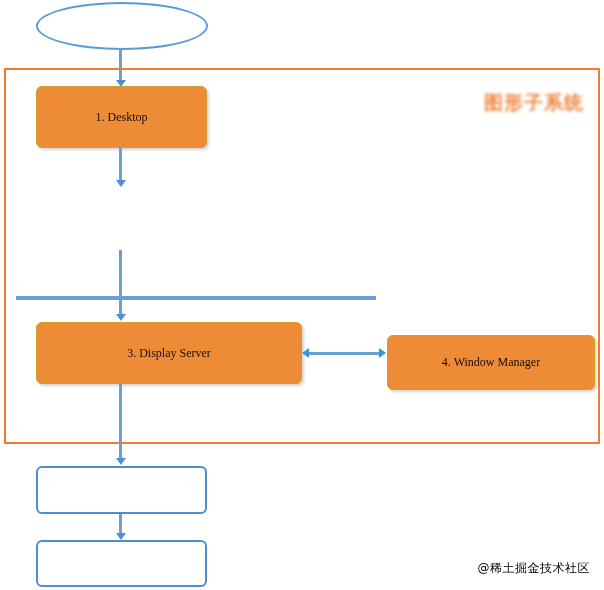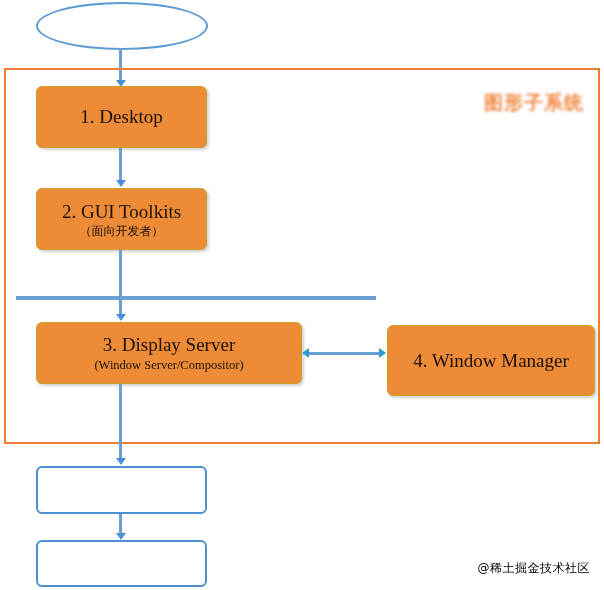--- a/index.html
+++ b/index.html
@@ -80,32 +80,32 @@
     border-radius: 6px;
     box-sizing: border-box;
     display: flex;
     flex-direction: column;
     align-items: center;
     justify-content: center;
     color: #1a1008;
     text-align: center;
     box-shadow: 2px 2px 3px rgba(0,0,0,.18);
   }
-  .obox .t1 { font-size: 19px; line-height: 1.22; }
+  .obox .t1 { font-size: 12px; line-height: 1.22; }
   .obox .t2 {
     font-size: 12.5px;
     line-height: 1.2;
     margin-top: 1px;
   }
   .obox .t2.cjk { font-family: "DejaVu Sans", sans-serif; font-size: 12px; }
 
   #box-desktop  { left: 36px;  top: 86px;  width: 171px; height: 62px; }
   #box-toolkits { left: 36px;  top: 188px; width: 171px; height: 62px; }
   #box-display  { left: 36px;  top: 322px; width: 266px; height: 62px; }
-  #box-wm       { left: 387px; top: 325px; width: 208px; height: 71px; }
+  #box-wm       { left: 387px; top: 335px; width: 208px; height: 55px; }
 
   
   .wbox {
     position: absolute;
     background: #ffffff;
     border: 2px solid #4A8FD1;
     border-radius: 6px;
     box-sizing: border-box;
     display: flex;
     align-items: center;
@@ -190,33 +190,28 @@
     <div class="orange-region-note"></div>
   </div>
 
   <div class="obox" id="box-desktop">
     <span class="t1">1. Desktop</span>
   </div>
 
   <div class="vline" style="left:119px; top:148px; height:34px;"></div>
   <div class="arrow-down" style="left:116px; top:180px;"></div>
 
-  <div class="obox" id="box-toolkits">
-    <span class="t1">2. GUI Toolkits</span>
-    <span class="t2 cjk">（面向开发者）</span>
-  </div>
 
   <div class="vline" style="left:119px; top:250px; height:66px;"></div>
   <div class="arrow-down" style="left:116px; top:314px;"></div>
 
   <div id="sep-line"></div>
 
   <div class="obox" id="box-display">
     <span class="t1">3. Display Server</span>
-    <span class="t2">(Window Server/Compositor)</span>
   </div>
 
   <div class="obox" id="box-wm">
     <span class="t1">4. Window Manager</span>
   </div>
 
   <div class="hline" style="left:309px; top:352px; width:72px;"></div>
   <div class="arrow-left" style="left:302px; top:348px;"></div>
   <div class="arrow-right" style="left:379px; top:348px;"></div>
 

